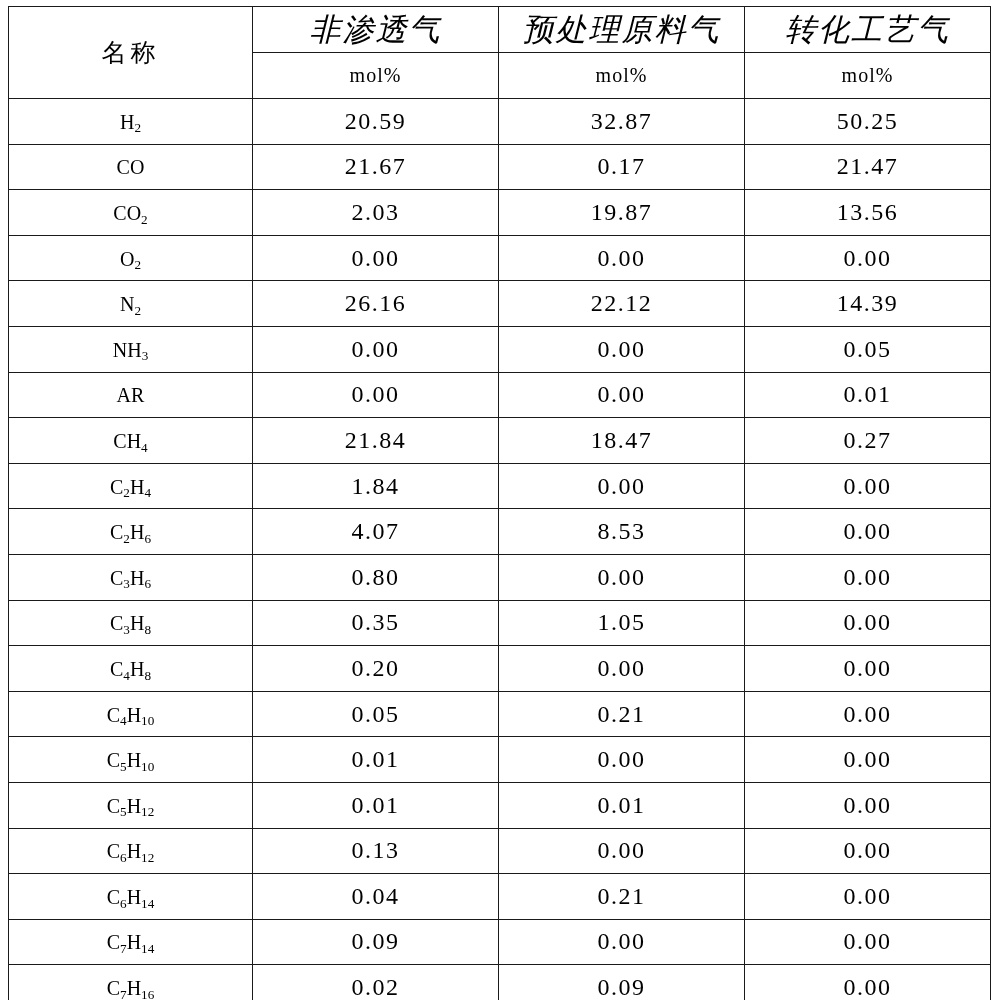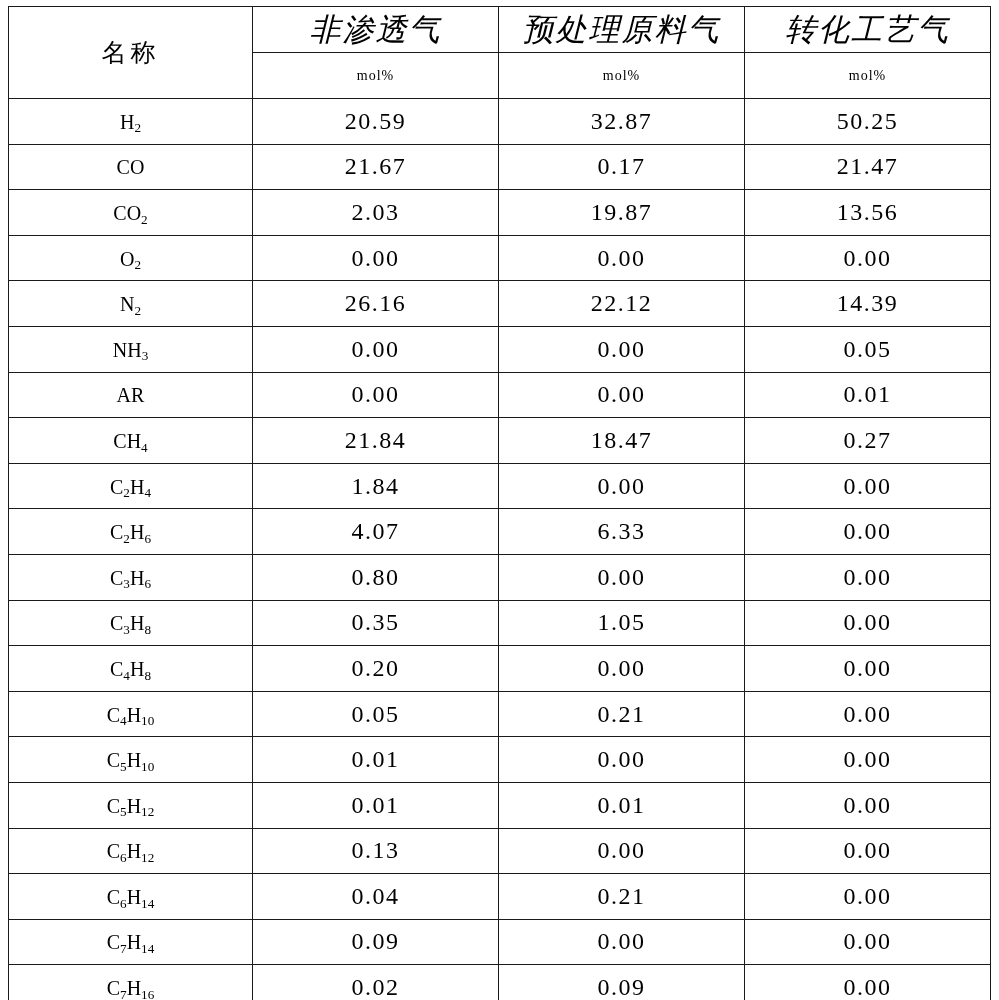--- a/index.html
+++ b/index.html
@@ -52,21 +52,21 @@
     margin-top: 48px;
   }
   .hdr-gas {
     height: 45px;
     font-size: 31px;
     letter-spacing: 2px;
     font-style: italic;
   }
   .hdr-unit {
     height: 45px;
-    font-size: 14px;
+    font-size: 20px;
     letter-spacing: 1px;
   }
 
   .row-cell {
     height: 44.6px;
     font-size: 24px;
   }
 
   .formula {
     font-size: 20px;
@@ -159,21 +159,21 @@
         </tr>
         <tr>
           <td class="row-cell"><span class="formula">C<sub>2</sub>H<sub>4</sub></span></td>
           <td class="row-cell"><span class="value">1.84</span></td>
           <td class="row-cell"><span class="value">0.00</span></td>
           <td class="row-cell"><span class="value">0.00</span></td>
         </tr>
         <tr>
           <td class="row-cell"><span class="formula">C<sub>2</sub>H<sub>6</sub></span></td>
           <td class="row-cell"><span class="value">4.07</span></td>
-          <td class="row-cell"><span class="value">6.33</span></td>
+          <td class="row-cell"><span class="value">8.53</span></td>
           <td class="row-cell"><span class="value">0.00</span></td>
         </tr>
         <tr>
           <td class="row-cell"><span class="formula">C<sub>3</sub>H<sub>6</sub></span></td>
           <td class="row-cell"><span class="value">0.80</span></td>
           <td class="row-cell"><span class="value">0.00</span></td>
           <td class="row-cell"><span class="value">0.00</span></td>
         </tr>
         <tr>
           <td class="row-cell"><span class="formula">C<sub>3</sub>H<sub>8</sub></span></td>

